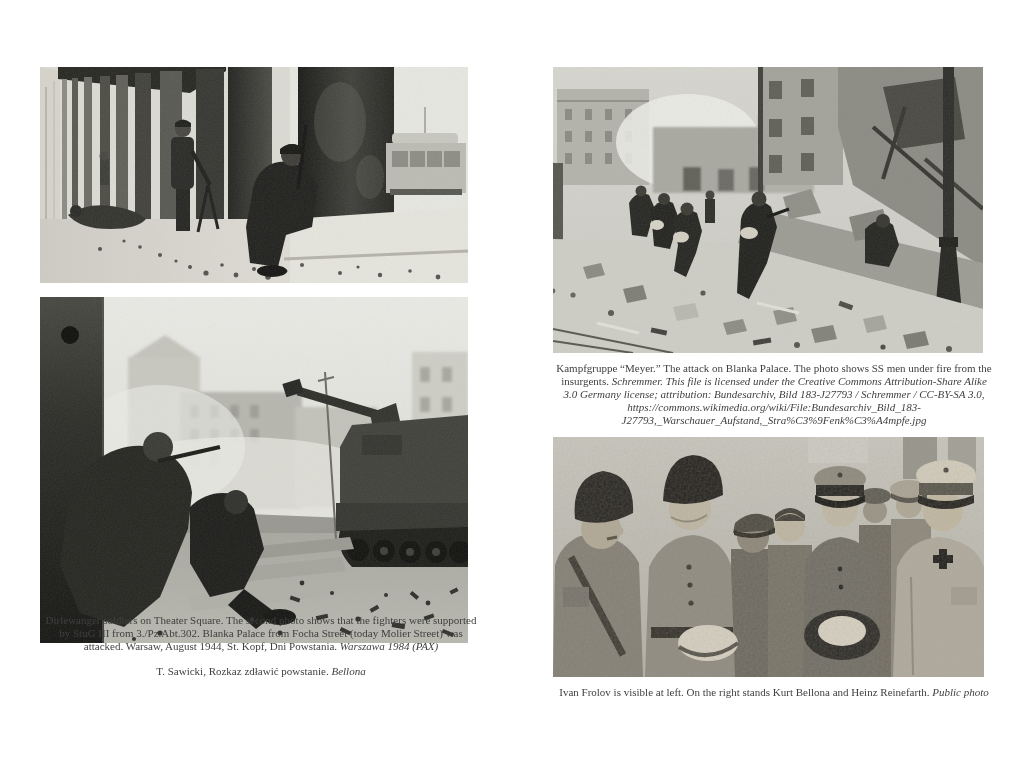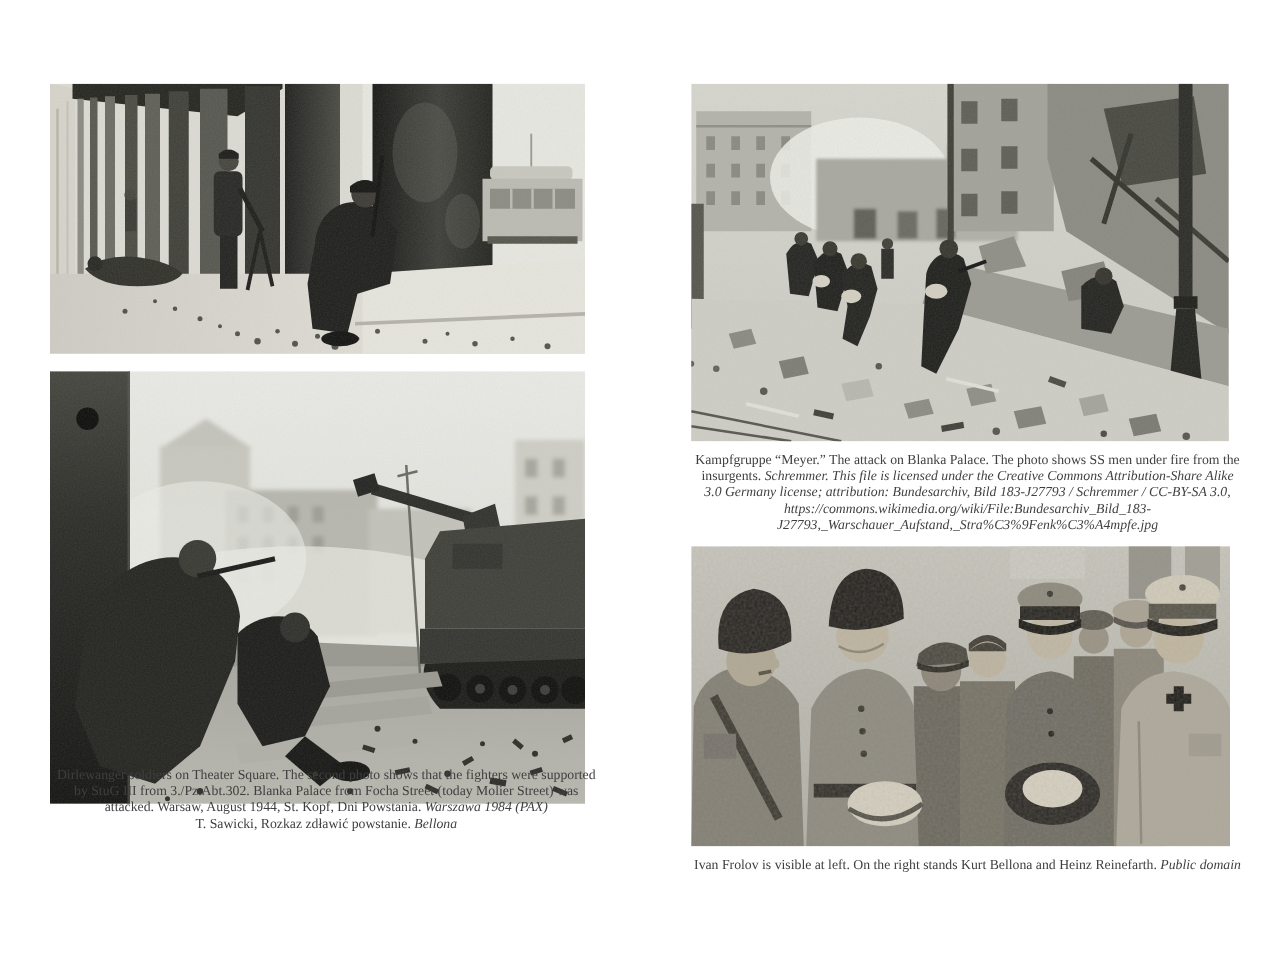--- a/index.html
+++ b/index.html
@@ -2,21 +2,21 @@
 <html><head>
 <meta charset="utf-8">
 <style>
   html,body{margin:0;padding:0;background:#ffffff;}
   .page{position:relative;width:1024px;height:768px;background:#ffffff;overflow:hidden;
         font-family:"Liberation Serif", serif;}
   .photo{position:absolute;display:block;}
   .cap{position:absolute;font:11px/1.18 "Liberation Serif", serif;color:#3f3f3f;
        overflow-wrap:anywhere;text-align:center;}
   .cap p{margin:0;}
-  .cap p + p{margin-top:0;}
+  .cap p + p{margin-top:12px;}
   .it{font-style:italic;}
 </style>
 </head>
 <body>
 
 <div class="page">
 
   <svg class="photo" style="left:40px;top:67px" width="428" height="216" viewBox="0 0 428 216" role="img" aria-label="Dirlewanger soldiers crouching among the dark columns of the Grand Theater colonnade on Theater Square; a tram stands in the bright street behind">
     <defs>
       <linearGradient id="p1col" x1="0" y1="0" x2="1" y2="0">
@@ -453,16 +453,16 @@
       <ellipse cx="393" cy="38" rx="30" ry="15" fill="#d4cebd"></ellipse>
       <rect x="366" y="46" width="54" height="12" fill="#57544a"></rect>
       <path d="M365,58 Q392,70 421,58 L421,66 Q392,78 365,66 Z" fill="#23211c"></path>
       <circle cx="393" cy="33" r="2.6" fill="#4b4840"></circle>
       <path d="M386,112 h8 v6 h6 v8 h-6 v6 h-8 v-6 h-6 v-8 h6 Z" fill="#1e1c18"></path>
     </g>
     <rect width="431" height="240" filter="url(#grain4)" opacity="0.75"></rect>
   </svg>
 
   <div class="cap" style="left:553px;top:686px;width:442px">
-    <p><span>Ivan Frolov is visible at left. On the right stands Kurt Bellona and Heinz Reinefarth. </span><span class="it">Public domain</span></p>
+    <p><span>Ivan Frolov is visible at left. On the right stands Kurt Bellona and Heinz Reinefarth. </span><span class="it">Public photo</span></p>
   </div>
 
 </div>
 
 </body></html>

